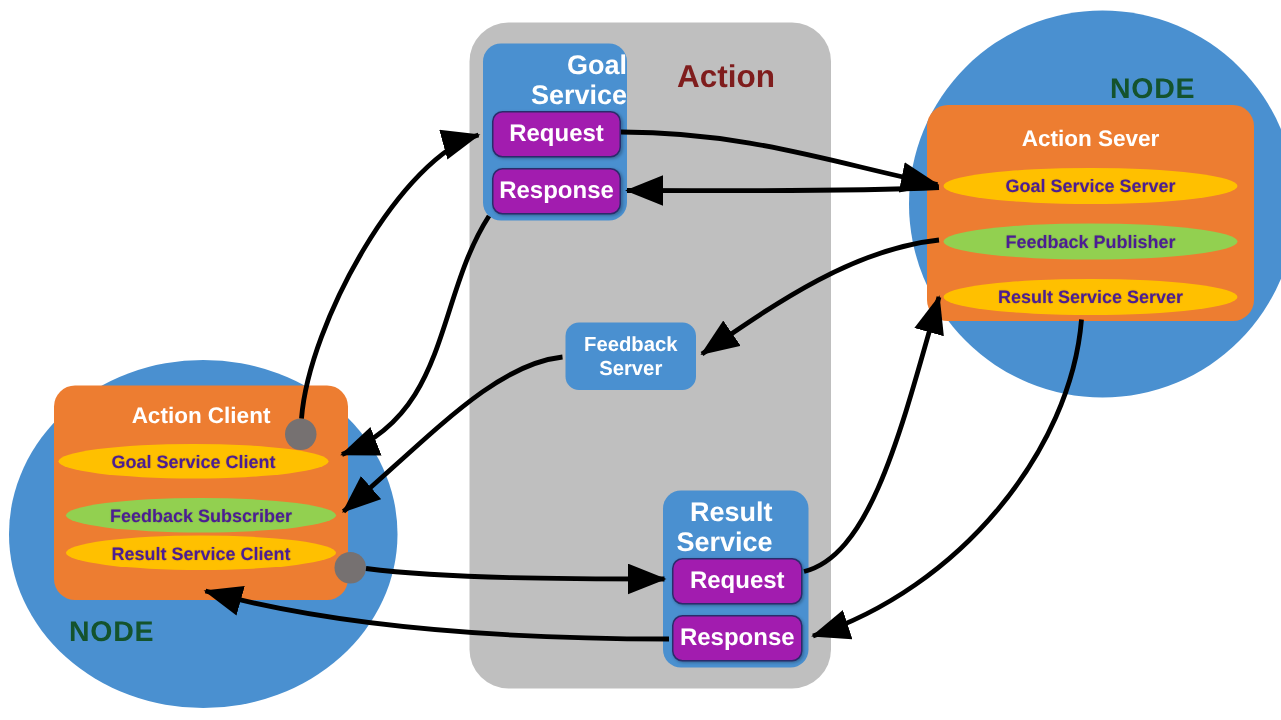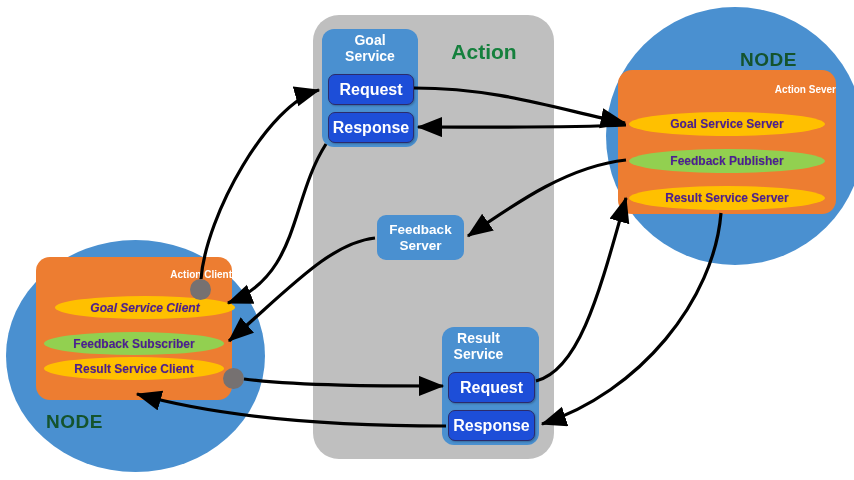--- a/index.html
+++ b/index.html
@@ -17,58 +17,58 @@
   .node-label{
     color:#14532d;font-weight:bold;font-size:19px;letter-spacing:.5px;
     text-align:center;line-height:1;
   }
 
   .inner-box{
     background:#ED7D31;
     border-radius:14px;
   }
   .inner-title{
-    color:#ffffff;font-weight:bold;font-size:10px;text-align:right;
+    color:#ffffff;font-weight:bold;font-size:15px;text-align:center;
     line-height:1;
   }
 
   .pill{
     border-radius:50%/50%;
     display:flex;align-items:center;justify-content:center;
     color:#4c1d95;font-weight:bold;font-size:12px;
     text-shadow:0 0 1px rgba(0,0,0,.25);
     white-space:nowrap;
   }
   .pill.amber{background:#FFC000;}
   .pill.green{background:#92D050;}
 
   .svc-box{
     background:#4A90D0;
     border-radius:12px;
     display:flex;flex-direction:column;align-items:center;
   }
   .svc-title{
-    color:#ffffff;font-weight:bold;font-size:14px;text-align:center;
+    color:#ffffff;font-weight:bold;font-size:18px;text-align:right;
     line-height:1.12;
   }
   .msg-box{
-    background:#1d4ed8;
+    background:#a21caf;
     border:1.5px solid #2b2b6b;
     border-radius:7px;
     display:flex;align-items:center;justify-content:center;
     color:#ffffff;font-weight:bold;font-size:16px;
     box-shadow:1px 1px 2px rgba(0,0,0,.25);
   }
 
   .action-container{
     background:#BFBFBF;
     border-radius:26px;
   }
   .action-title{
-    color:#15803d;font-weight:bold;font-size:21px;text-align:center;line-height:1;
+    color:#7f1d1d;font-weight:bold;font-size:21px;text-align:center;line-height:1;
   }
 
   .topic-box{
     background:#4A90D0;
     border-radius:9px;
     display:flex;align-items:center;justify-content:center;
     color:#ffffff;font-weight:bold;font-size:13.5px;text-align:center;line-height:1.15;
   }
 
   .dot{border-radius:50%;background:#767171;}
@@ -92,21 +92,21 @@
   <div class="abs pill amber" style="left:629px;top:112px;width:196px;height:24px;">Goal Service Server</div>
   <div class="abs pill green" style="left:629px;top:149px;width:196px;height:24px;">Feedback Publisher</div>
   <div class="abs pill amber" style="left:629px;top:186px;width:196px;height:24px;">Result Service Server</div>
 
   <div class="abs node-circle" style="left:6px;top:240px;width:259px;height:232px;"></div>
   <div class="abs node-label" style="left:46px;top:412px;width:90px;text-align:left;">NODE</div>
 
   <div class="abs inner-box" style="left:36px;top:257px;width:196px;height:143px;"></div>
   <div class="abs inner-title" style="left:36px;top:270px;width:196px;">Action Client</div>
 
-  <div class="abs pill amber" style="left:55px;top:296px;width:180px;height:23px;font-style:italic;">Goal Service Client</div>
+  <div class="abs pill amber" style="left:39px;top:296px;width:180px;height:23px;">Goal Service Client</div>
   <div class="abs pill green" style="left:44px;top:332px;width:180px;height:23px;">Feedback Subscriber</div>
   <div class="abs pill amber" style="left:44px;top:357px;width:180px;height:23px;">Result Service Client</div>
 
   <div class="abs svc-box" style="left:322px;top:29px;width:96px;height:118px;"></div>
   <div class="abs svc-title" style="left:322px;top:33px;width:96px;">
     <span>Goal</span><br>
     <span>Service</span>
   </div>
   <div class="abs msg-box" style="left:328px;top:74px;width:84px;height:29px;">Request</div>
   <div class="abs msg-box" style="left:328px;top:112px;width:84px;height:29px;">Response</div>

